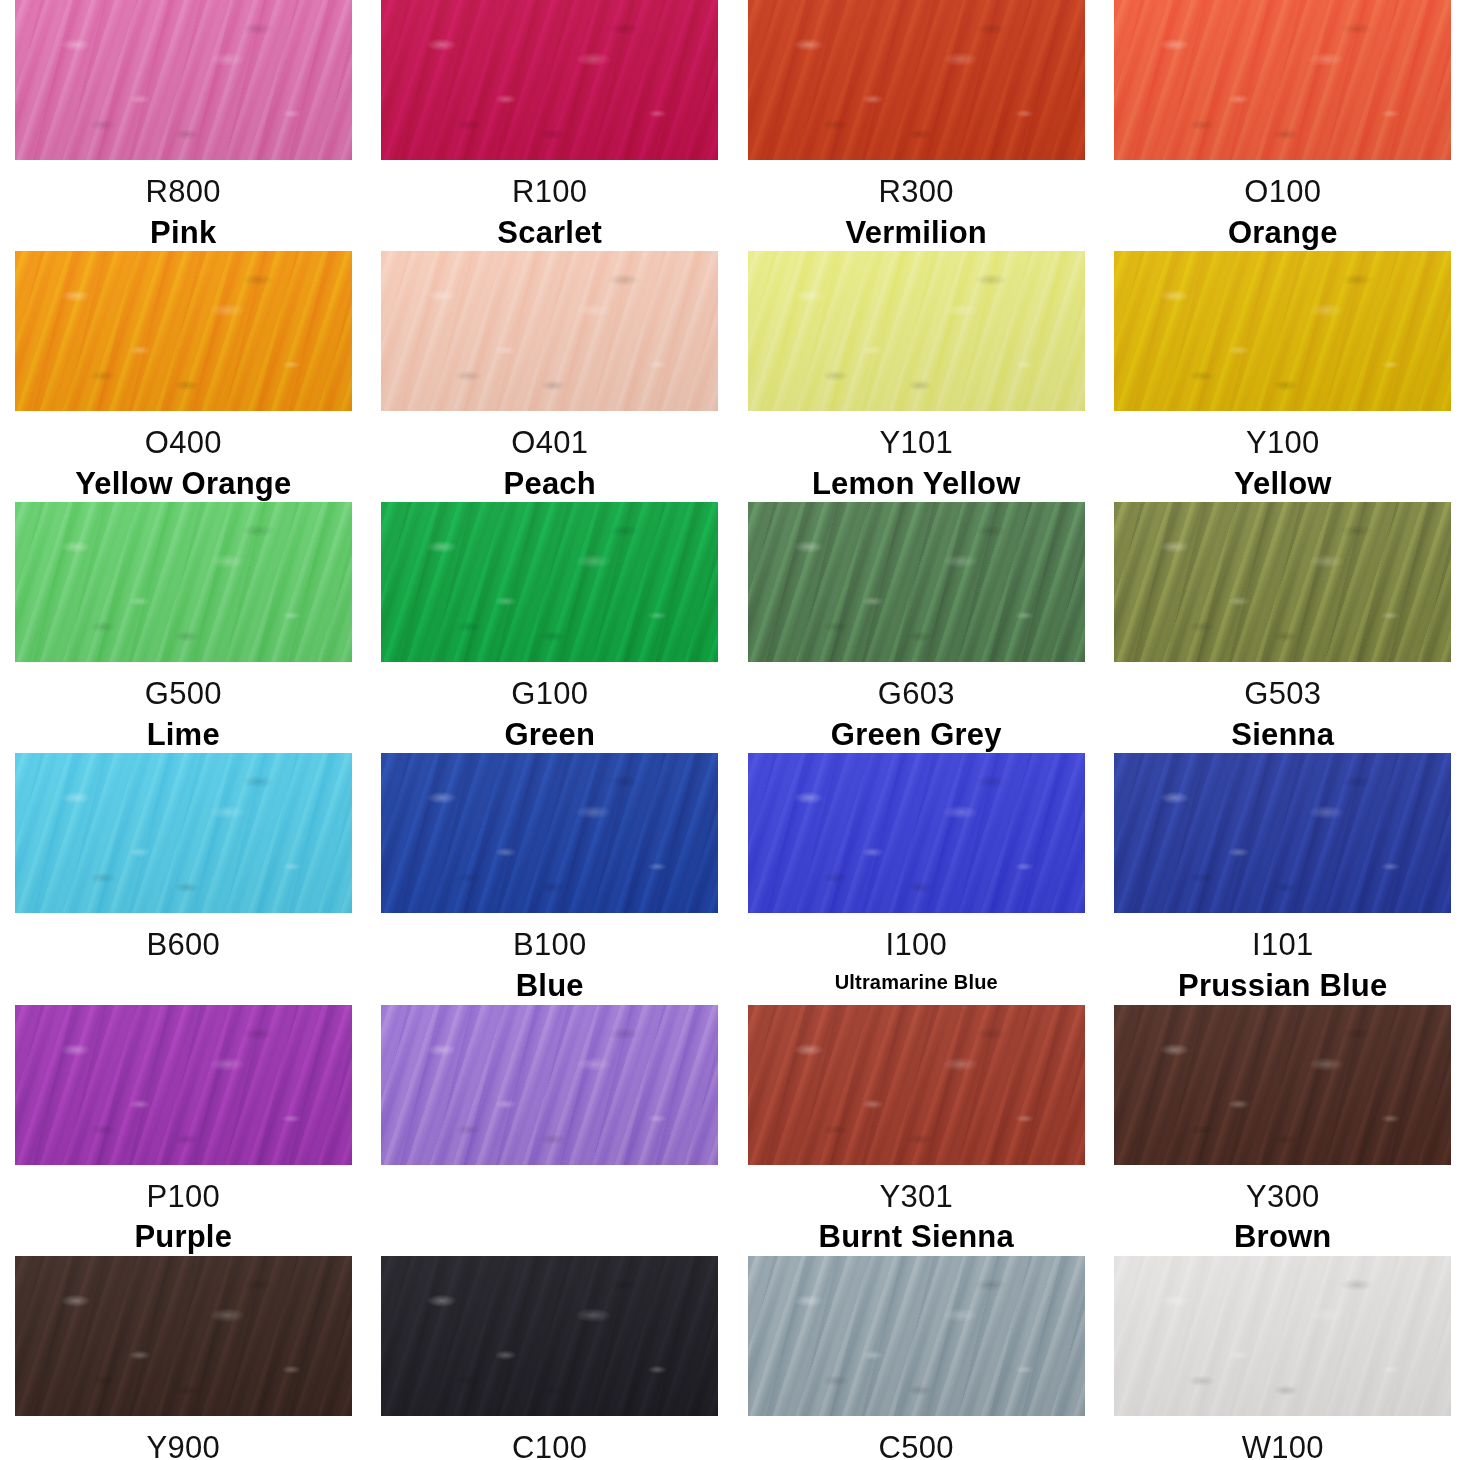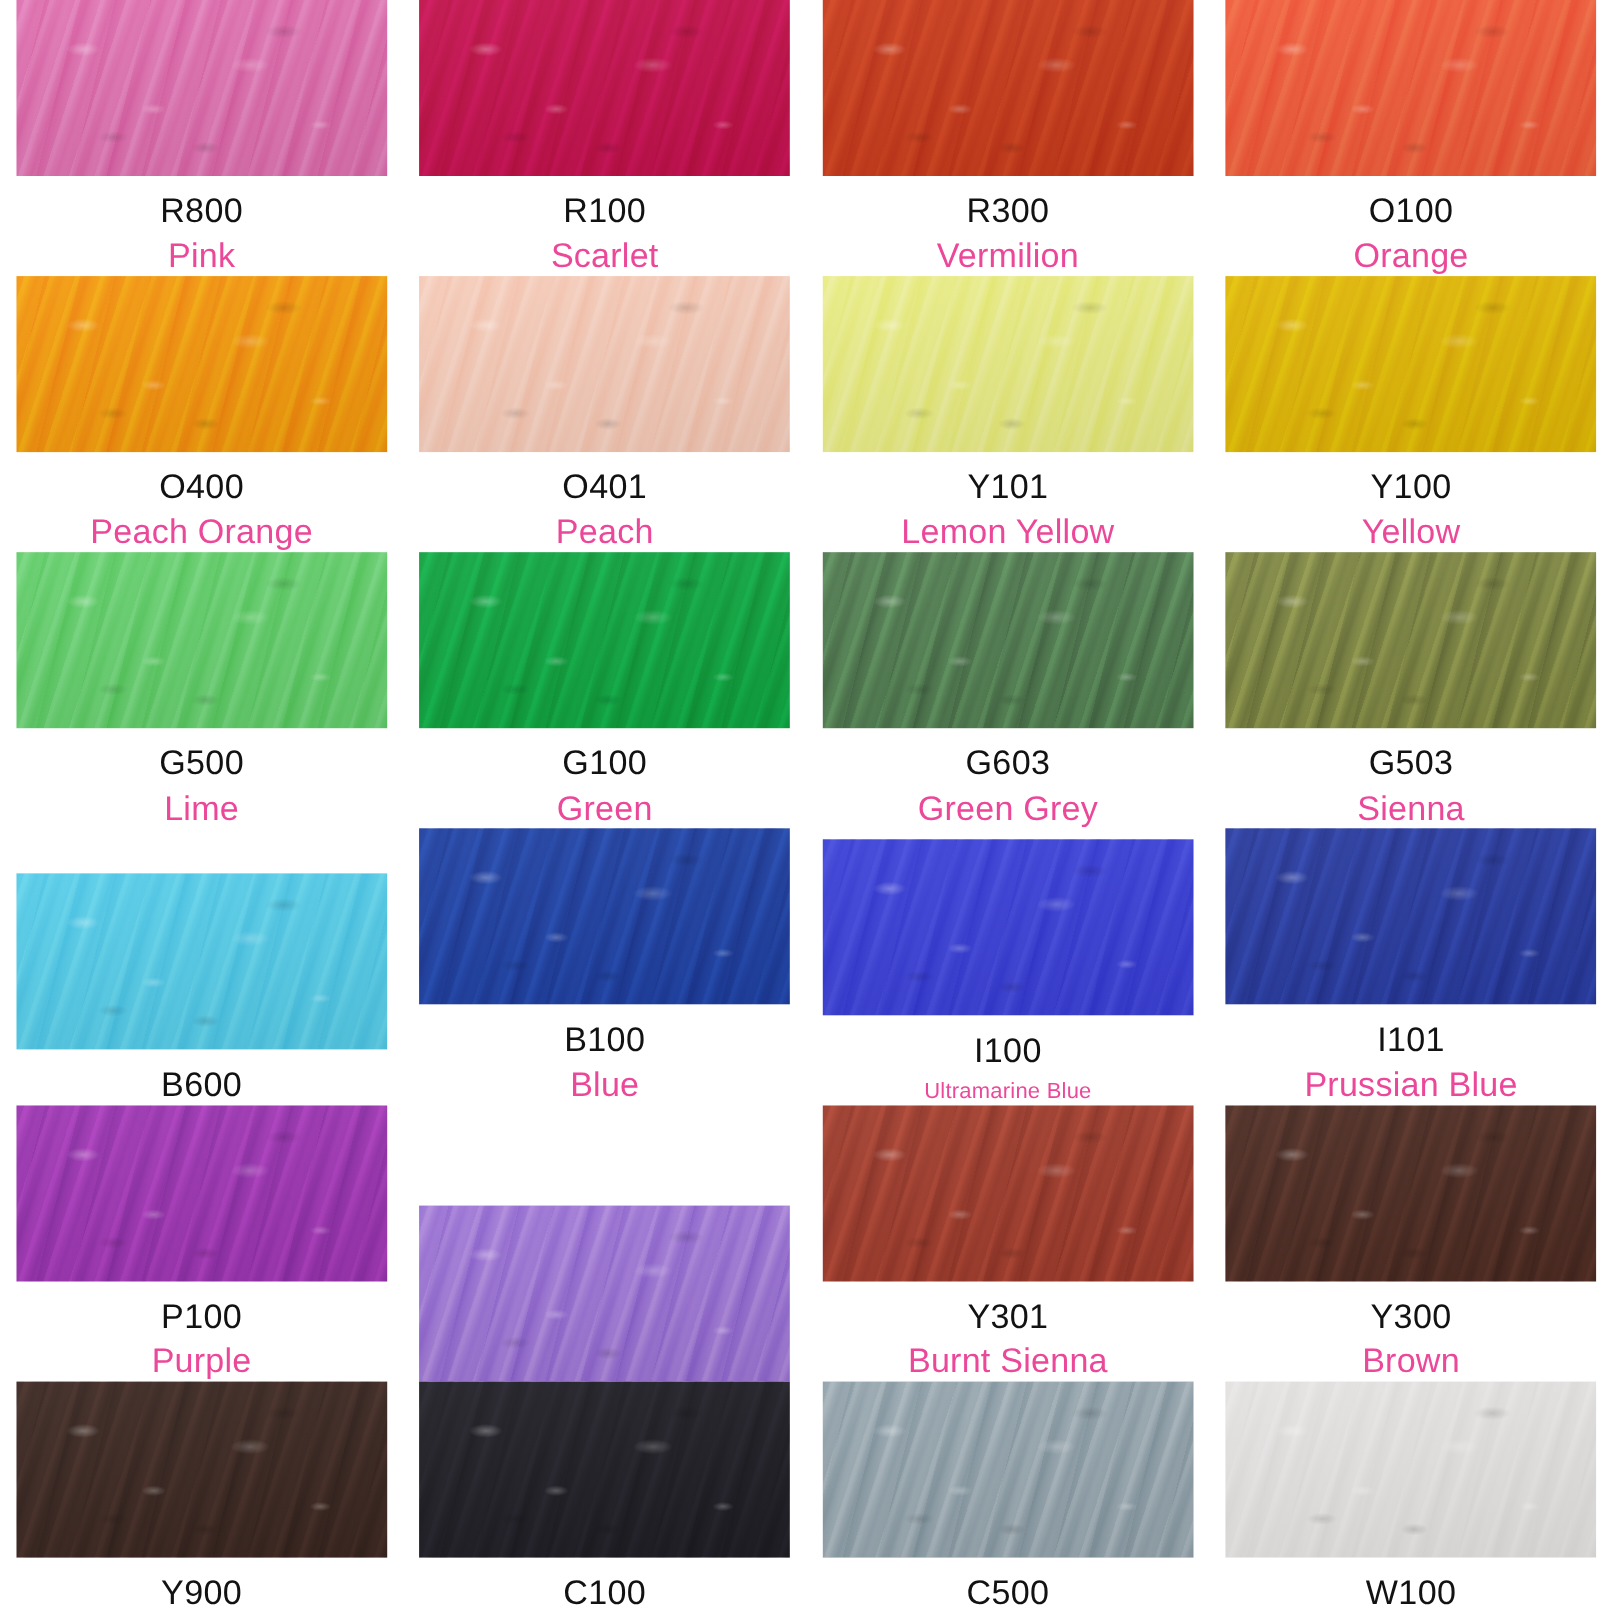--- a/index.html
+++ b/index.html
@@ -24,21 +24,20 @@
     grid-template-rows: repeat(6, 1fr);
     column-gap: 0px;
     row-gap: 0px;
   }
 
   .cell {
     position: relative;
     display: flex;
     flex-direction: column;
     align-items: center;
-    justify-content: flex-end;
   }
 
   .swatch {
     position: relative;
     width: 337px;
     height: 160px;
     overflow: hidden;
     background-repeat: no-repeat;
     box-sizing: border-box;
   }
@@ -92,22 +91,22 @@
     font-size: 31px;
     letter-spacing: 0.3px;
     color: #121212;
     font-weight: 400;
   }
 
   .name {
     display: block;
     font-size: 31px;
     letter-spacing: 0.2px;
-    color: #ec4899;
-    font-weight: 400;
+    color: #000000;
+    font-weight: 700;
     margin-top: 4px;
   }
 
   .name.long {
     font-size: 20px;
     margin-top: 7px;
   }
 </style>
 </head>
 <body>
@@ -138,21 +137,21 @@
       <div class="swatch" style="background-color: rgb(240, 90, 57);"></div>
       <div class="labels">
         <span class="code">O100</span>
         <span class="name">Orange</span>
       </div>
     </div>
     <div class="cell">
       <div class="swatch" style="background-color: rgb(243, 150, 13);"></div>
       <div class="labels">
         <span class="code">O400</span>
-        <span class="name">Peach Orange</span>
+        <span class="name">Yellow Orange</span>
       </div>
     </div>
     <div class="cell">
       <div class="swatch" style="background-color: rgb(246, 202, 183);"></div>
       <div class="labels">
         <span class="code">O401</span>
         <span class="name">Peach</span>
       </div>
     </div>
     <div class="cell">

